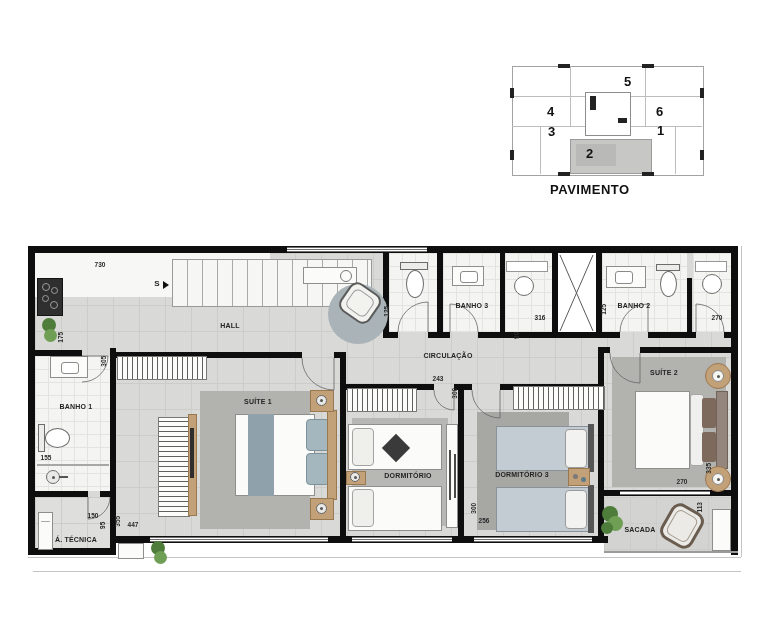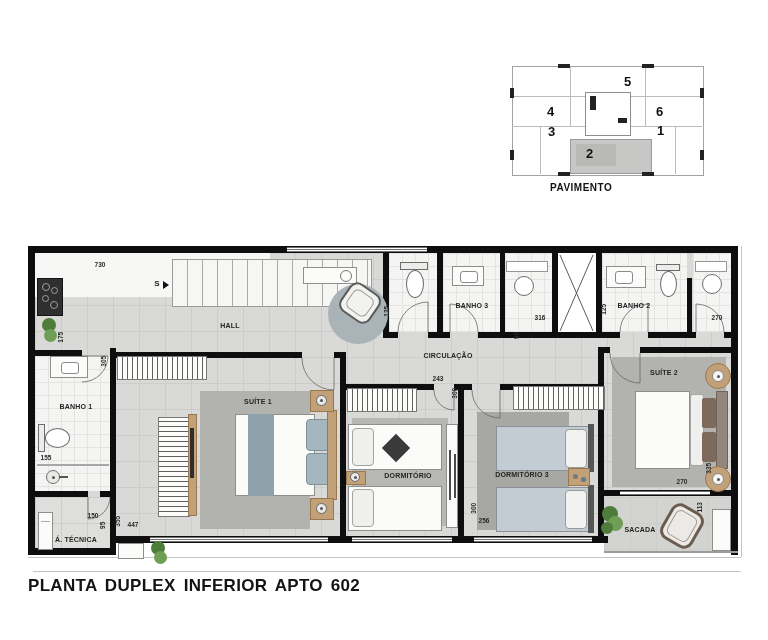--- a/index.html
+++ b/index.html
@@ -66,21 +66,21 @@
     <div class="kp-mark" style="left:10px;top:92px;width:4px;height:10px;"></div>
     <div class="kp-mark" style="left:200px;top:92px;width:4px;height:10px;"></div>
     <div class="kp-mark" style="left:58px;top:114px;width:12px;height:4px;"></div>
     <div class="kp-mark" style="left:142px;top:114px;width:12px;height:4px;"></div>
     <div class="kp-num" style="left:124px;top:16px;">5</div>
     <div class="kp-num" style="left:47px;top:46px;">4</div>
     <div class="kp-num" style="left:156px;top:46px;">6</div>
     <div class="kp-num" style="left:48px;top:66px;">3</div>
     <div class="kp-num" style="left:157px;top:65px;">1</div>
     <div class="kp-num" style="left:86px;top:88px;">2</div>
-    <div class="abs" style="left:10px;top:124px;font-weight:bold;font-size:10px;letter-spacing:.5px;color:#111;padding-left:40px;">PAVIMENTO</div>
+    <div class="abs" style="left:10px;top:124px;font-weight:bold;font-size:13px;letter-spacing:.5px;color:#111;padding-left:40px;">PAVIMENTO</div>
   </div>
 
   <div class="floor" style="left:35px;top:253px;width:696px;height:283px;"></div>
   <div class="floor" style="left:604px;top:497px;width:127px;height:54px;background-color:#d3d3d1;"></div>
   <div class="floor" style="left:35px;top:497px;width:75px;height:51px;background-color:#dededc;"></div>
   <div class="abs" style="left:35px;top:253px;width:235px;height:44px;background:#f7f7f5;"></div>
   <div class="tile" style="left:35px;top:356px;width:75px;height:135px;"></div>
   <div class="tile" style="left:389px;top:253px;width:48px;height:79px;"></div>
   <div class="tile" style="left:443px;top:253px;width:57px;height:79px;"></div>
   <div class="tile" style="left:505px;top:253px;width:47px;height:79px;"></div>
@@ -302,15 +302,14 @@
   <div class="dim" style="left:36px;top:455px;width:20px;">155</div>
   <div class="dim" style="left:84px;top:513px;width:18px;">150</div>
   <div class="dim v" style="left:95px;top:522px;width:16px;">95</div>
   <div class="dim v" style="left:110px;top:518px;width:16px;">355</div>
   <div class="dim" style="left:123px;top:522px;width:20px;">447</div>
   <div class="dim v" style="left:700px;top:465px;width:18px;">335</div>
   <div class="dim" style="left:672px;top:479px;width:20px;">270</div>
   <div class="dim v" style="left:691px;top:504px;width:18px;">113</div>
 
   <div class="thin" style="left:33px;top:571px;width:708px;height:1px;"></div>
-  <div class="abs" style="left:28px;top:576px;font-weight:bold;font-size:17px;letter-spacing:.3px;word-spacing:3px;color:#141414;">PLANTA DUPLEX INFERIOR APTO 602</div>
 
 </div>
 
 </body></html>

